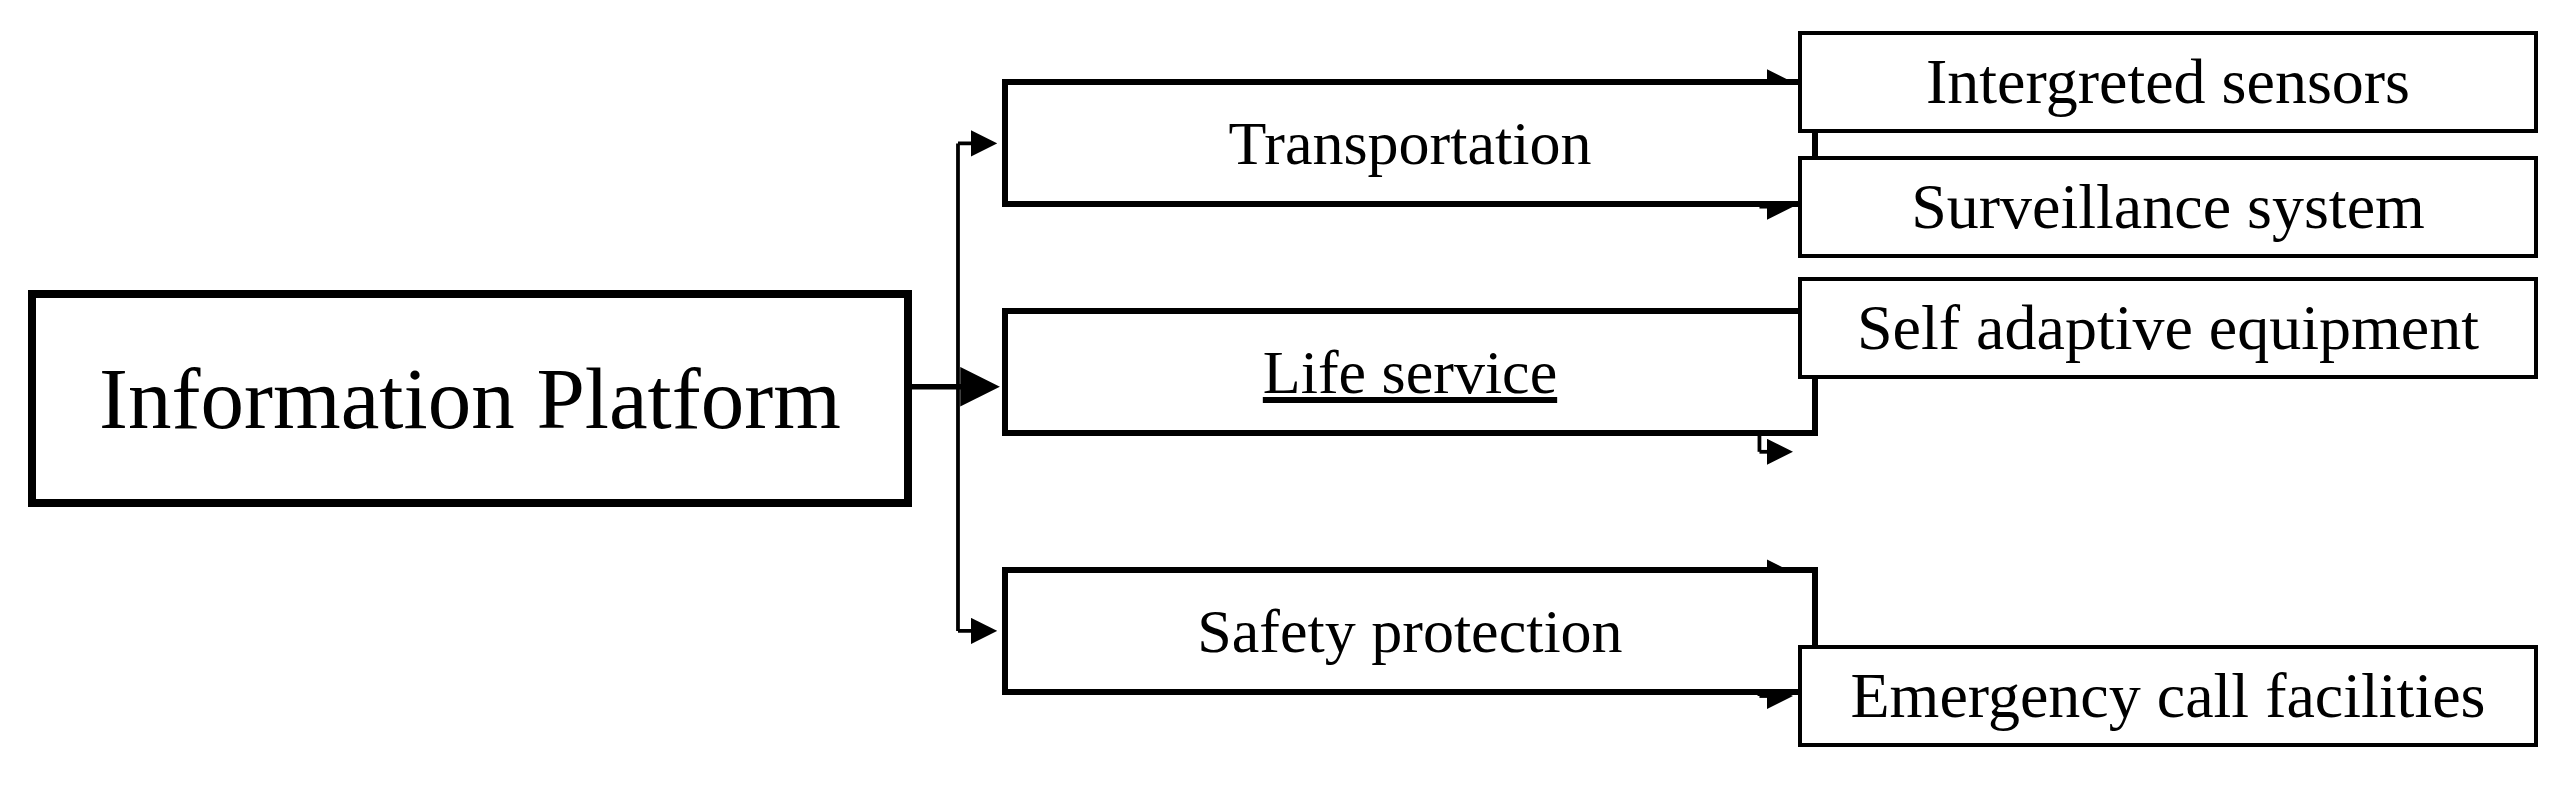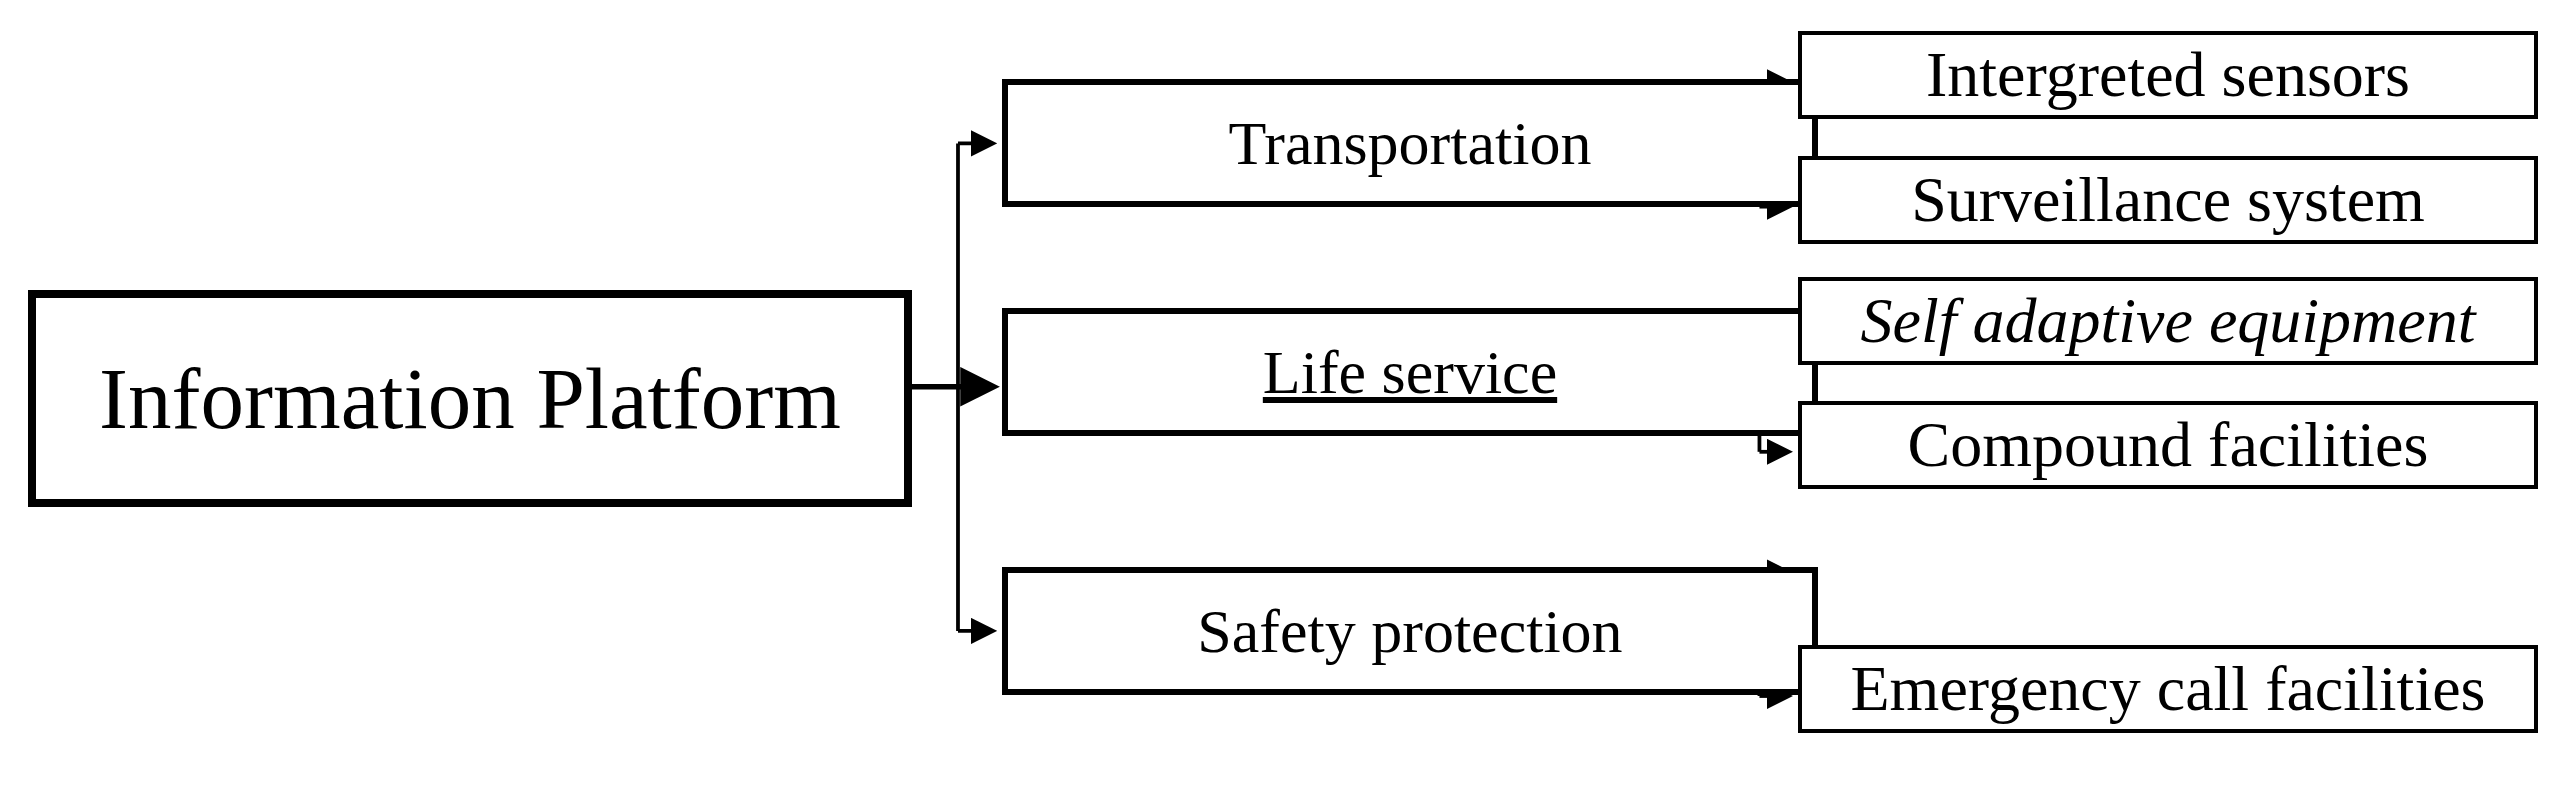--- a/index.html
+++ b/index.html
@@ -49,27 +49,27 @@
     border: 6.6px solid #000000;
     font-size: 62px;
     align-items: center;
   }
   #branch-0 { top: 79px; }
   #branch-1 { top: 308px; text-decoration: underline; }
   #branch-2 { top: 567px; }
   .leaf-node {
     left: 1798px;
     width: 740px;
-    height: 88px;
+    height: 102px;
     border: 4.7px solid #000000;
     font-size: 64px;
   }
   #leaf-0 { top: 31px; }
   #leaf-1 { top: 156px; }
-  #leaf-2 { top: 277px; font-style: italic; }
+  #leaf-2 { top: 277px; }
   #leaf-3 { top: 401px; }
   #leaf-4 { top: 521px; }
   #leaf-5 { top: 645px; }
 </style>
 </head>
 <body>
 
 <div id="canvas">
 
   <svg id="connector-layer" viewBox="0 0 2732 846" xmlns="http://www.w3.org/2000/svg">
@@ -116,21 +116,18 @@
 
   <div id="leaf-0" class="node leaf-node">
     <span>Intergreted sensors</span>
   </div>
   <div id="leaf-1" class="node leaf-node">
     <span>Surveillance system</span>
   </div>
   <div id="leaf-2" class="node leaf-node">
     <span>Self adaptive equipment</span>
   </div>
-  <div id="leaf-3" class="node leaf-node">
-    <span>Compound facilities</span>
-  </div>
   <div id="leaf-5" class="node leaf-node">
     <span>Emergency call facilities</span>
   </div>
 
 </div>
 
 
 </body></html>

